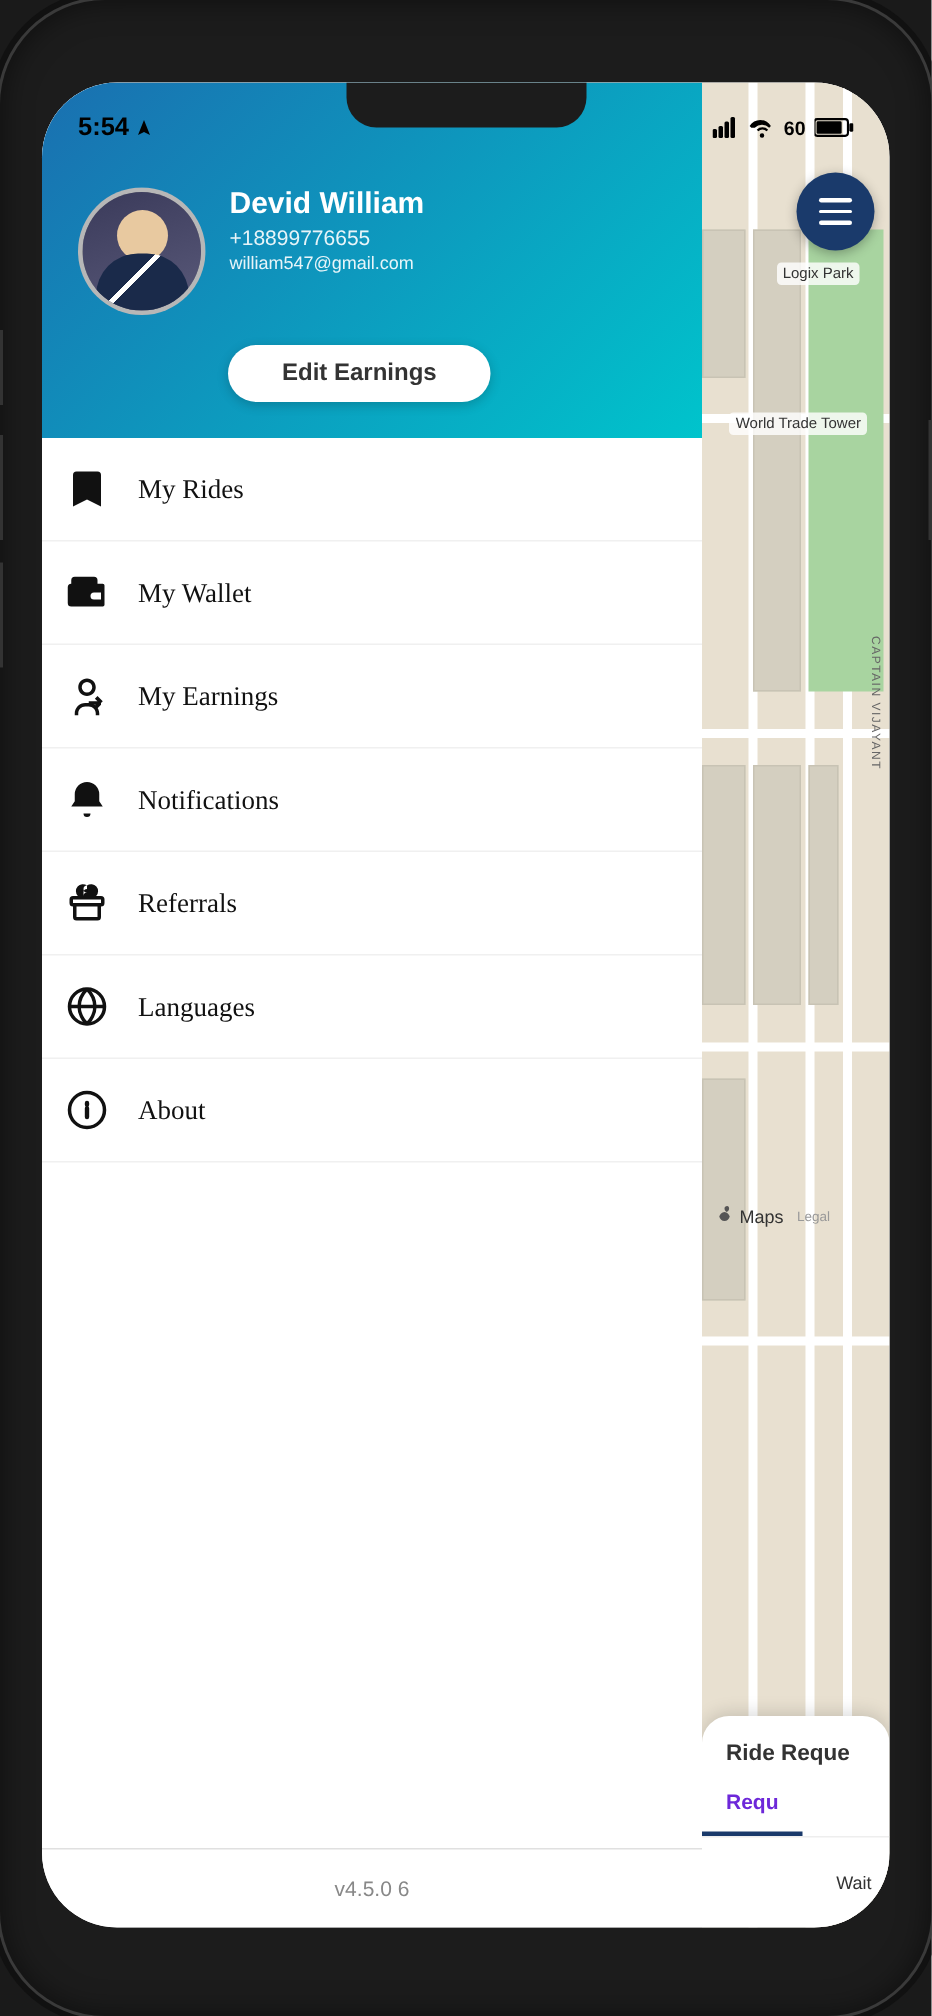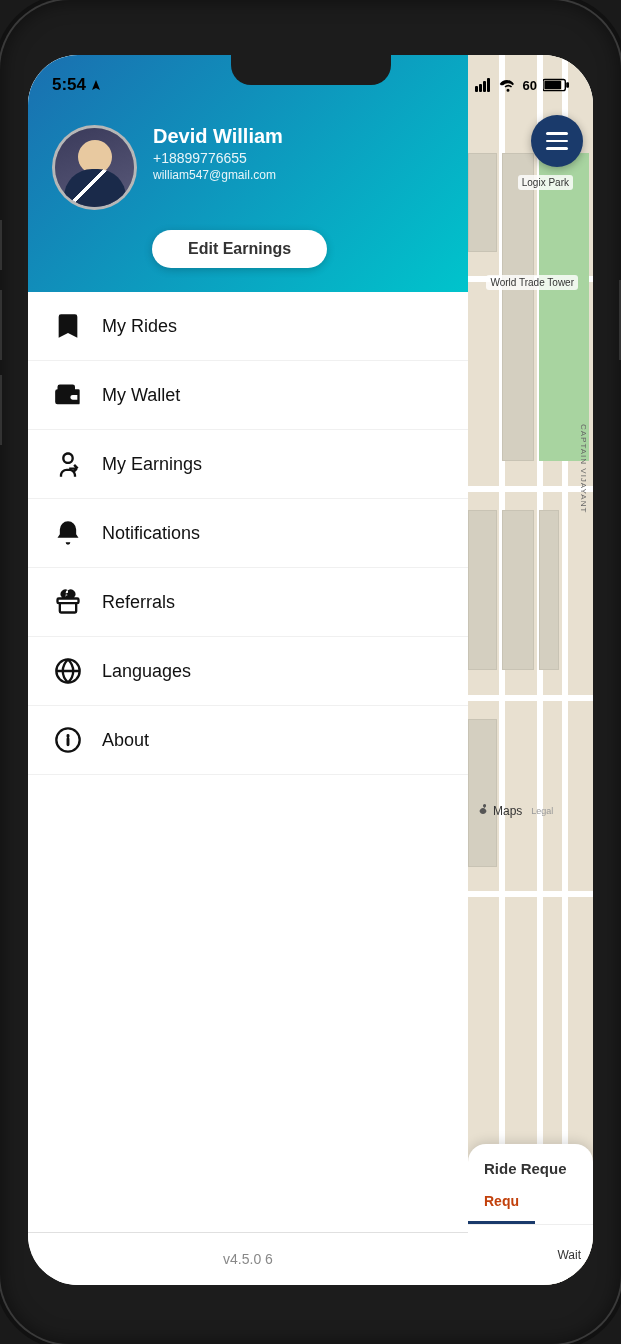--- a/index.html
+++ b/index.html
@@ -203,23 +203,24 @@
     
     .menu-list {
       flex: 1;
       overflow-y: auto;
     }
 
     .menu-item {
       display: flex;
       align-items: center;
       gap: 18px;
-      padding: 18px 24px;
+      padding: 18px 14px;
       border-bottom: 1px solid #f0f0f0;
       cursor: pointer;
+      font-family: Liberation Serif, serif;
     }
 
     .menu-icon {
       width: 32px;
       height: 32px;
       display: flex;
       align-items: center;
       justify-content: center;
       flex-shrink: 0;
     }
@@ -325,21 +326,21 @@
       padding: 16px 16px 8px;
       font-size: 15px;
       font-weight: 600;
       color: #333;
     }
 
     .ride-tab {
       padding: 8px 16px 12px;
       font-size: 14px;
       font-weight: 700;
-      color: #c2410c;
+      color: #6d28d9;
       border-bottom: 3px solid #1a3a6b;
       display: inline-block;
     }
 
     .logix-park {
       position: absolute;
       top: 120px;
       right: 20px;
       font-size: 10px;
       color: #333;

